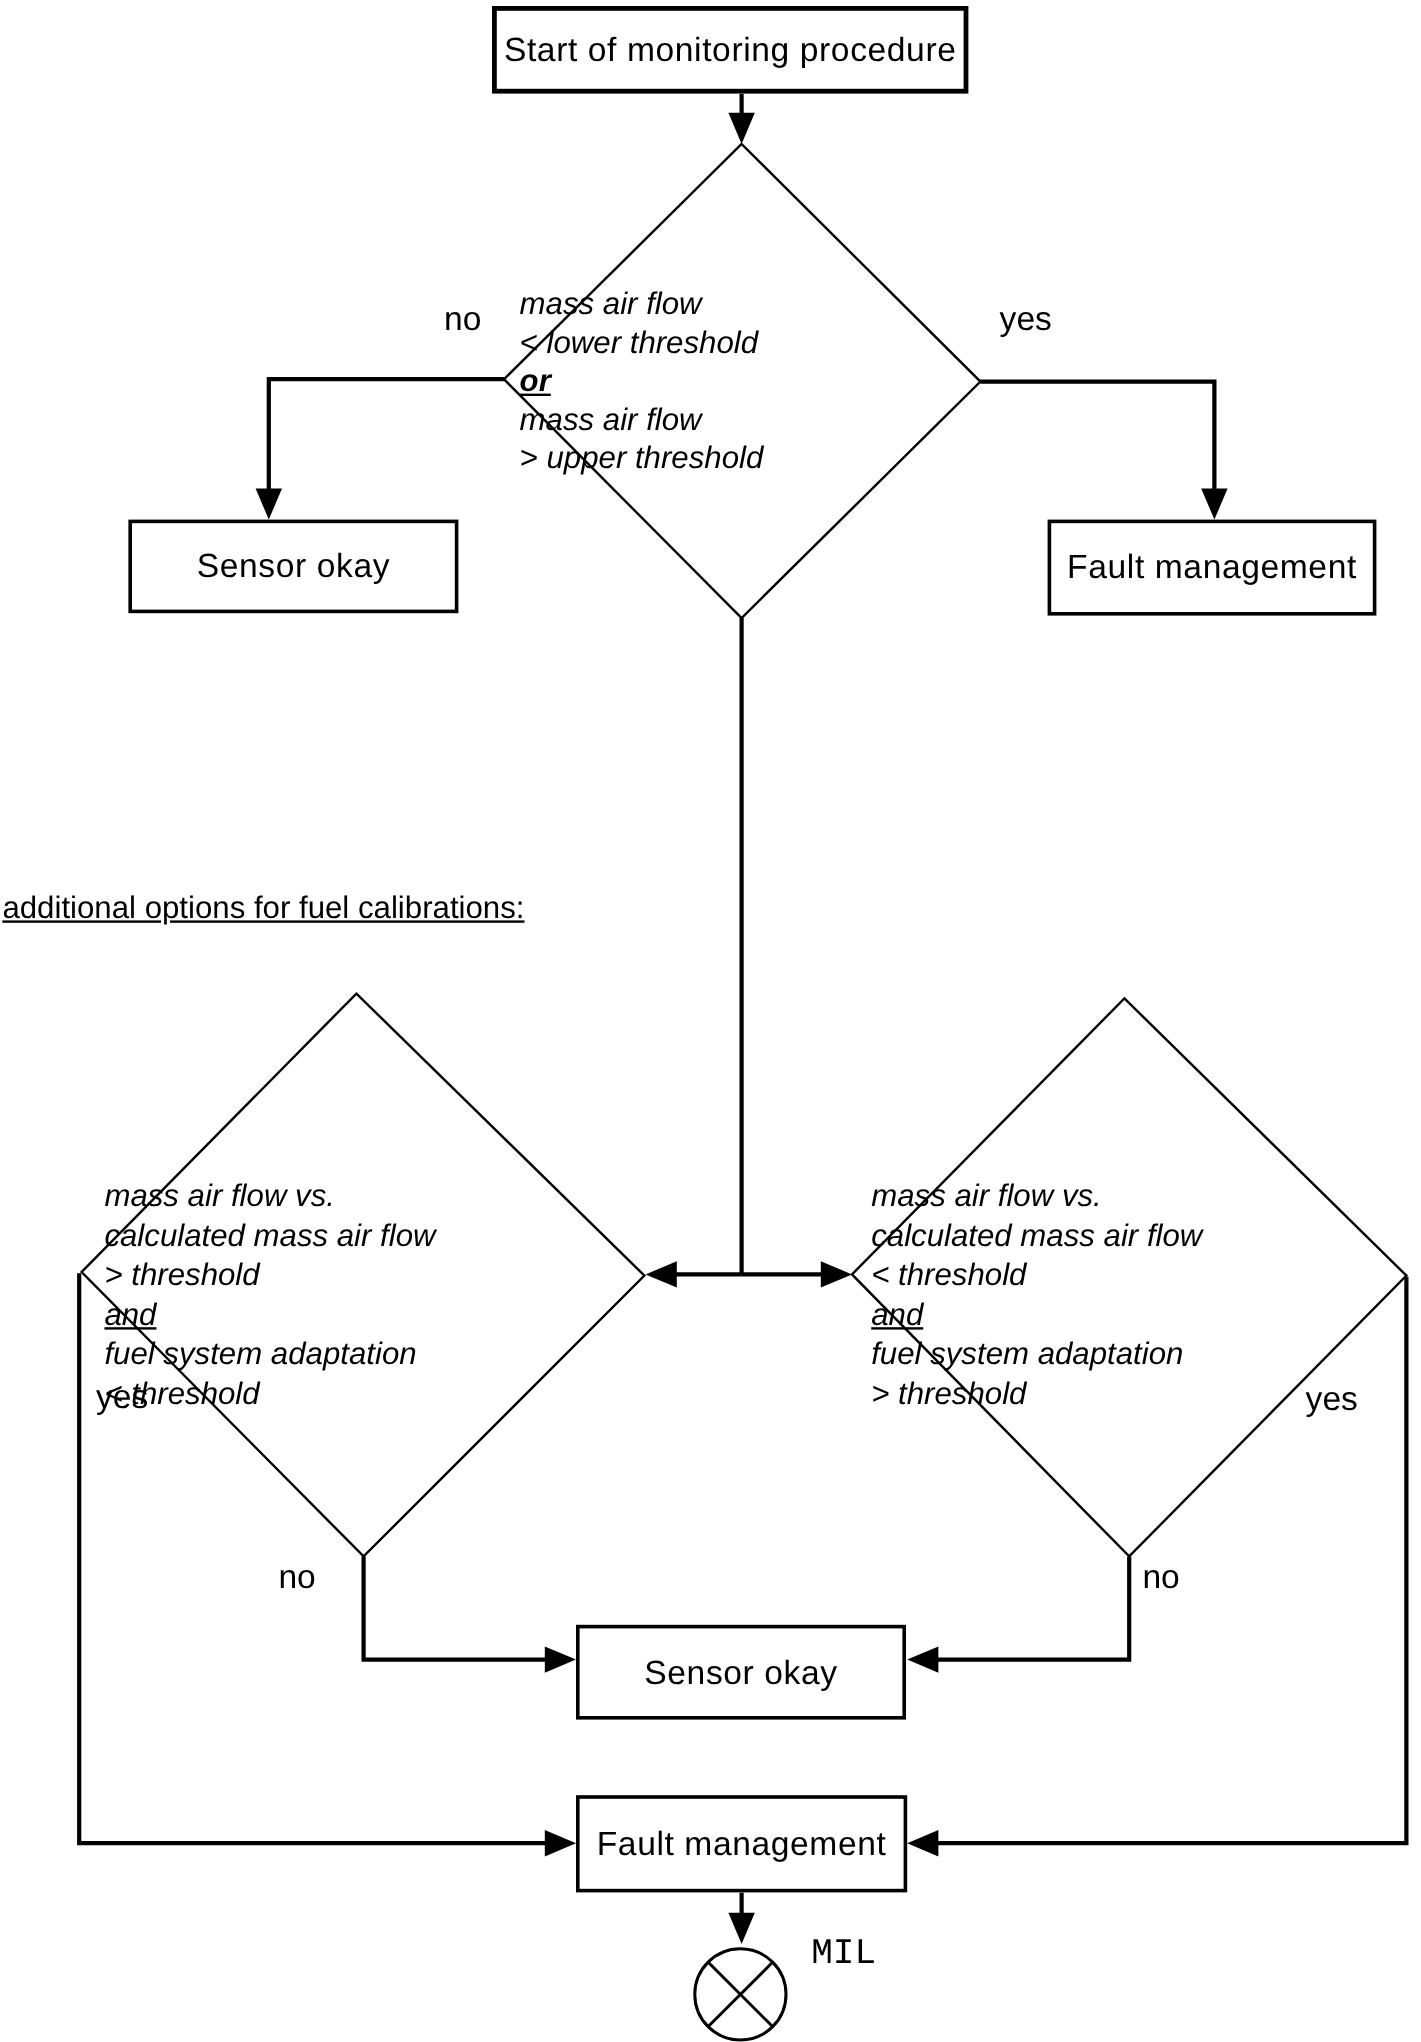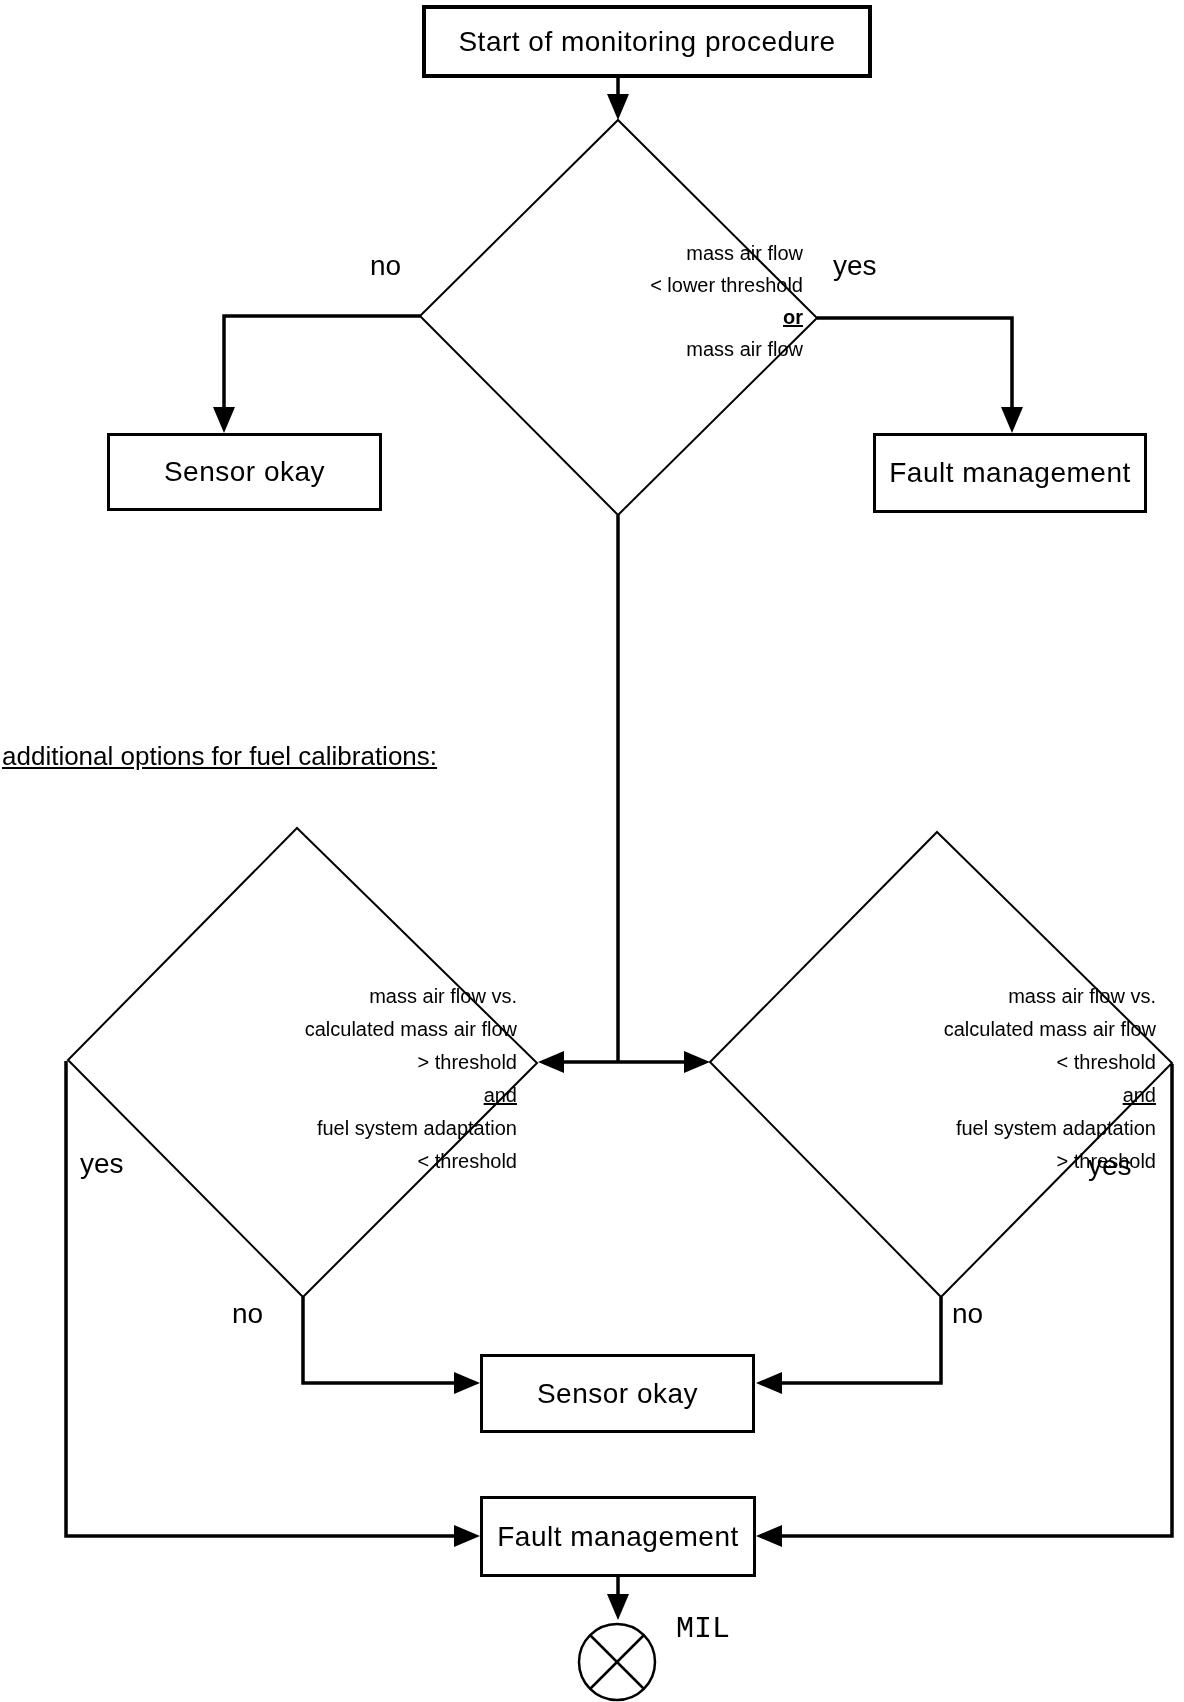--- a/index.html
+++ b/index.html
@@ -30,23 +30,24 @@
     align-items: center;
     justify-content: center;
     font-size: 28px;
     letter-spacing: 0.5px;
     box-sizing: border-box;
     text-align: center;
   }
   .node.start { border-width: 4px; }
   .dtext {
     position: absolute;
-    text-align: right;
-    font-size: 20px;
+    text-align: left;
+    font-size: 26px;
     line-height: 32px;
+    font-style: italic;
   }
   .dtext.six { line-height: 33px; }
   .dl { white-space: nowrap; }
   .dl.or {
     font-weight: bold;
     text-decoration: underline;
   }
   .dl.and {
     text-decoration: underline;
   }
@@ -133,21 +134,21 @@
       <polygon points="607,1594 629,1594 618,1620"></polygon>
     </g>
 
     <g stroke="#000" stroke-width="2.5" fill="none">
       <circle cx="617" cy="1662" r="38"></circle>
       <line x1="590" y1="1635" x2="644" y2="1689"></line>
       <line x1="644" y1="1635" x2="590" y2="1689"></line>
     </g>
   </svg>
 
-  <div class="node start" style="left:422px; top:5px; width:450px; height:73px;">
+  <div class="node start" style="left:410px; top:5px; width:397px; height:73px;">
     <span>Start of monitoring procedure</span>
   </div>
 
   <div class="node" style="left:107px; top:433px; width:275px; height:78px;">
     <span>Sensor okay</span>
   </div>
 
   <div class="node" style="left:873px; top:433px; width:274px; height:80px;">
     <span>Fault management</span>
   </div>
@@ -158,20 +159,21 @@
 
   <div class="node" style="left:480px; top:1496px; width:276px; height:81px;">
     <span>Fault management</span>
   </div>
 
   <div class="dtext" style="left:433px; top:237px; width:370px;">
     <div class="dl">mass air flow</div>
     <div class="dl">&lt; lower threshold</div>
     <div class="dl or">or</div>
     <div class="dl">mass air flow</div>
+    <div class="dl">&gt; upper threshold</div>
   </div>
 
   <div class="dtext six" style="left:87px; top:980px; width:430px;">
     <div class="dl">mass air flow vs.</div>
     <div class="dl">calculated mass air flow</div>
     <div class="dl">&gt; threshold</div>
     <div class="dl and">and</div>
     <div class="dl">fuel system adaptation</div>
     <div class="dl">&lt; threshold</div>
   </div>

